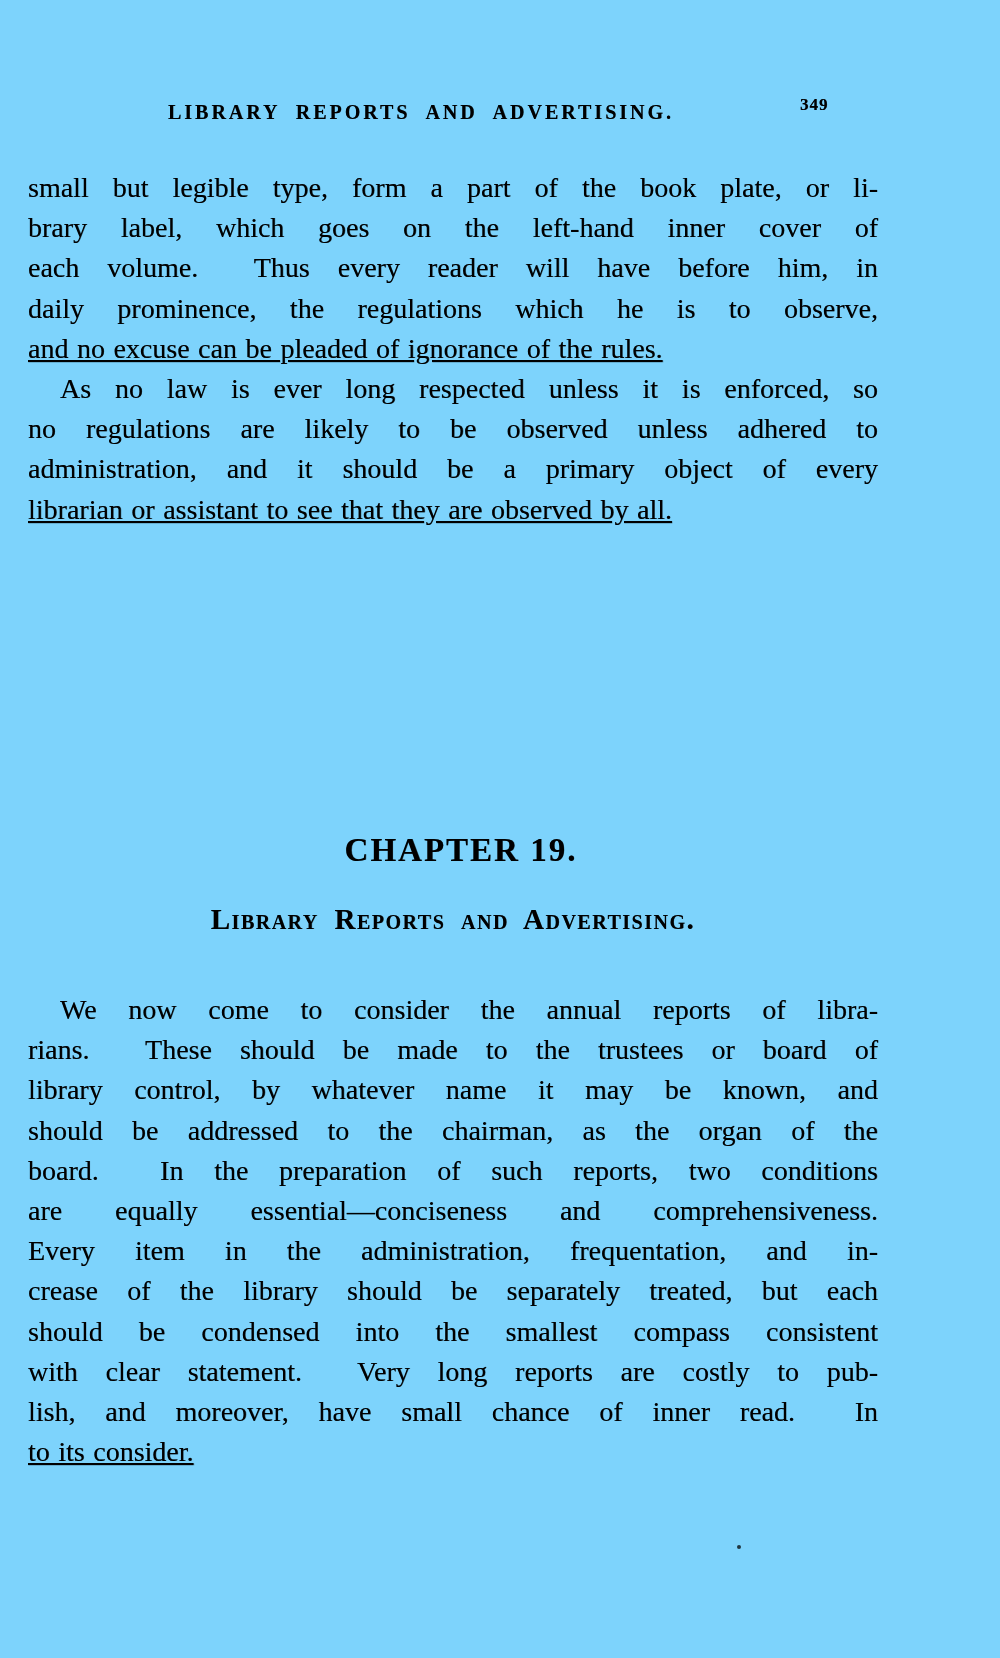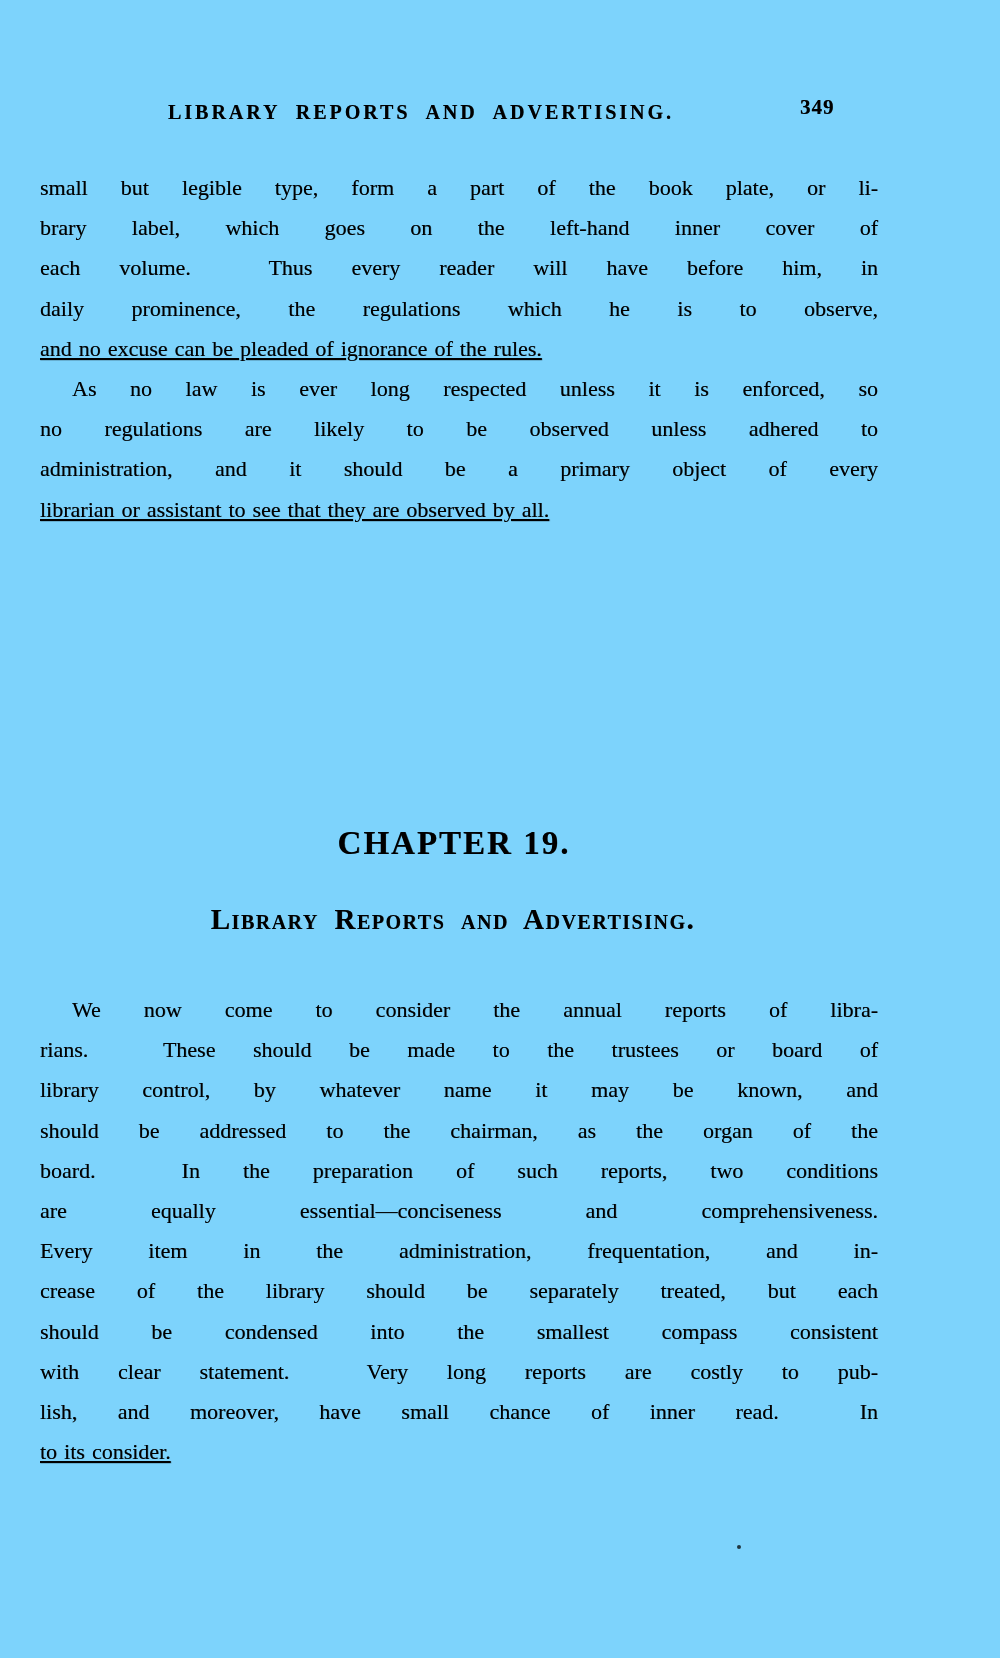--- a/index.html
+++ b/index.html
@@ -36,58 +36,57 @@
     letter-spacing: 3px;
     word-spacing: 8px;
     white-space: nowrap;
     text-shadow: 0.3px 0.3px 0 rgba(0,0,0,0.55);
   }
   .page-number {
     position: absolute;
     top: -6px;
     left: 772px;
     width: 60px;
-    font-size: 21px;
+    font-size: 17px;
     font-weight: bold;
     letter-spacing: 1px;
     text-shadow: 0.3px 0.3px 0 rgba(0,0,0,0.55);
   }
   
   .text-block {
     position: absolute;
     left: 28px;
     width: 850px;
   }
   #para-group-1 { top: 168px; }
   #para-group-2 { top: 990px; }
   .line {
-    font-size: 22px;
+    font-size: 28px;
     line-height: 40.2px;
     height: 40.2px;
     white-space: pre-wrap;
     text-align: justify;
     text-align-last: justify;
     word-spacing: 1.5px;
     text-shadow: 0.35px 0.35px 0 rgba(0,0,0,0.5);
-    margin-left: 12px;
   }
   .line.last {
     text-align-last: left;
     text-decoration: underline;
   }
   .line.indent {
     text-indent: 32px;
   }
   
   .chapter-heading {
     position: absolute;
     top: 824px;
     left: 28px;
     width: 850px;
-    margin: 1px;
+    margin: 8px;
     text-align: center;
     font-size: 33px;
     font-weight: bold;
     letter-spacing: 2px;
     text-shadow: 0.3px 0.3px 0 rgba(0,0,0,0.5);
   }
   .chapter-subtitle {
     position: absolute;
     top: 903px;
     left: 28px;

